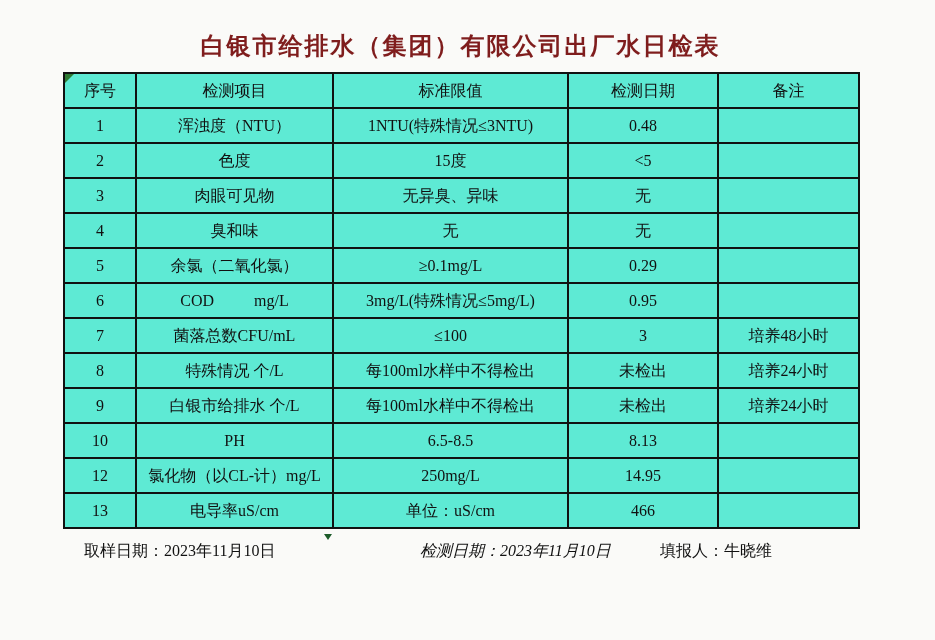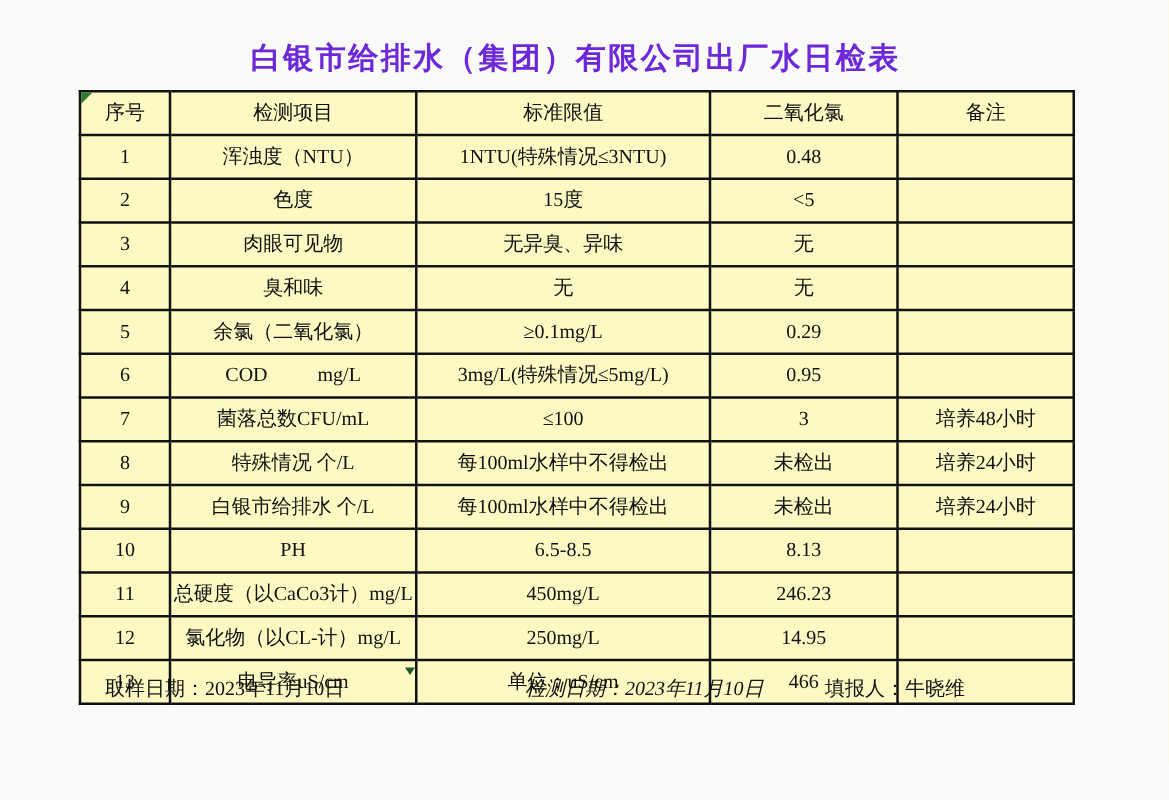--- a/index.html
+++ b/index.html
@@ -21,31 +21,31 @@
   }
   .title {
     position: absolute;
     top: 30px;
     left: 0;
     width: 921px;
     text-align: center;
     font-size: 24px;
     font-weight: bold;
     letter-spacing: 2px;
-    color: #6d28d9;
+    color: #7f1d1d;
     font-family: "Liberation Sans", "DejaVu Sans", sans-serif;
   }
   table.insp {
     position: absolute;
     left: 63px;
     top: 72px;
     width: 795px;
     border-collapse: collapse;
     table-layout: fixed;
-    background: #fef9c3;
+    background: #5eead4;
   }
   table.insp th, table.insp td {
     border: 2px solid #111111;
     height: 33px;
     padding: 0 2px;
     text-align: center;
     vertical-align: middle;
     font-size: 16px;
     font-weight: normal;
     white-space: pre;
@@ -101,21 +101,21 @@
       <col style="width:197px">
       <col style="width:235px">
       <col style="width:150px">
       <col style="width:141px">
     </colgroup>
     <thead>
       <tr>
         <th>序号</th>
         <th>检测项目</th>
         <th>标准限值</th>
-        <th>二氧化氯</th>
+        <th>检测日期</th>
         <th>备注</th>
       </tr>
     </thead>
     <tbody>
         <tr>
           <td>1</td>
           <td>浑浊度（NTU）</td>
           <td>1NTU(特殊情况≤3NTU)</td>
           <td>0.48</td>
           <td></td>
@@ -177,27 +177,20 @@
           <td>培养24小时</td>
         </tr>
         <tr>
           <td>10</td>
           <td>PH</td>
           <td>6.5-8.5</td>
           <td>8.13</td>
           <td></td>
         </tr>
         <tr>
-          <td>11</td>
-          <td>总硬度（以CaCo3计）mg/L</td>
-          <td>450mg/L</td>
-          <td>246.23</td>
-          <td></td>
-        </tr>
-        <tr>
           <td>12</td>
           <td>氯化物（以CL-计）mg/L</td>
           <td>250mg/L</td>
           <td>14.95</td>
           <td></td>
         </tr>
         <tr>
           <td>13</td>
           <td>电导率uS/cm</td>
           <td>单位：uS/cm</td>

